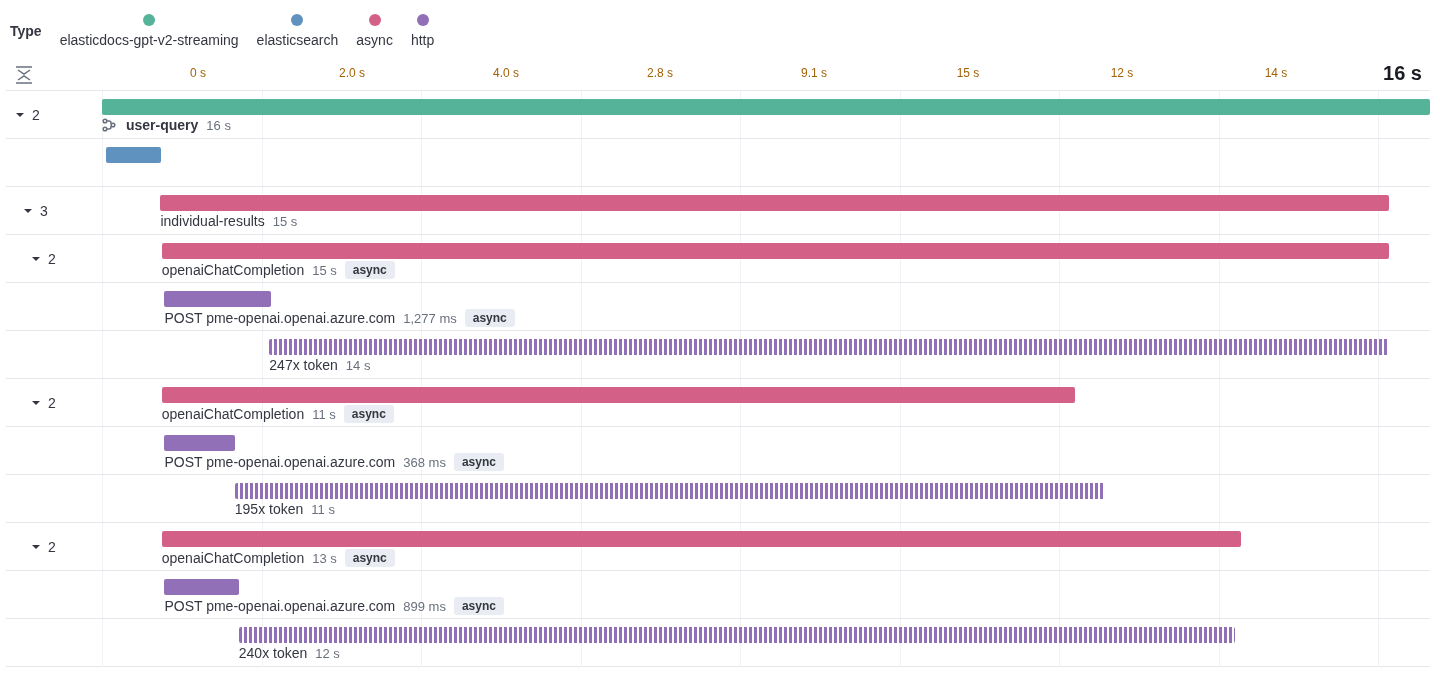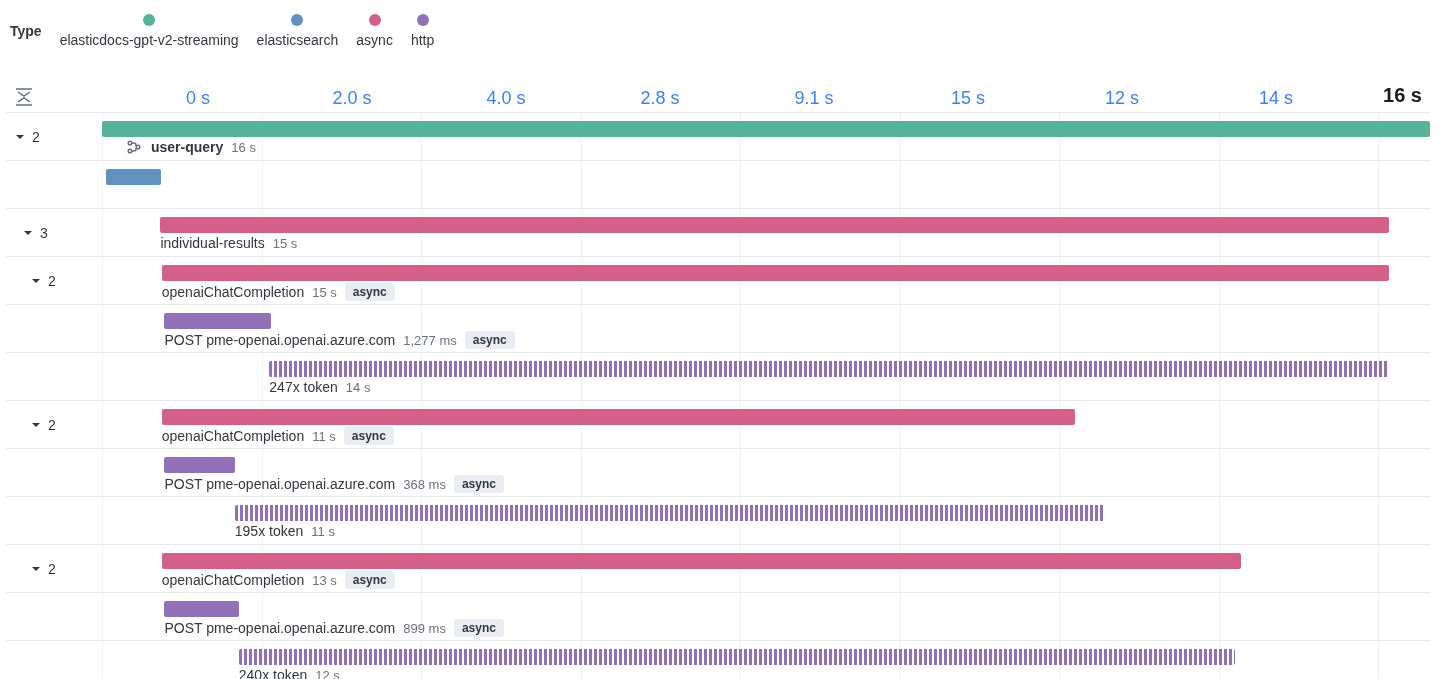--- a/index.html
+++ b/index.html
@@ -1,30 +1,30 @@
 <!DOCTYPE html>
 <html><head>
   <meta charset="utf-8">
   <style>
     * { margin:0; padding:0; box-sizing:border-box; font-family:-apple-system,BlinkMacSystemFont,"Segoe UI",Helvetica,Arial,sans-serif; }
     body { background:#fff; color:#1a1c21; font-size:14px; }
     .root { width:1440px; padding:14px 10px 0 6px; }
-    .legend-row { display:flex; align-items:center; gap:18px; margin-bottom:36px; padding-left:4px; }
+    .legend-row { display:flex; align-items:center; gap:18px; margin-bottom:14px; padding-left:4px; }
     .legend-row .label-type { font-weight:700; color:#343741; }
     .legend-item { display:flex; align-items:center; gap:6px; color:#343741;flex-direction:column; }
     .dot { width:12px; height:12px; border-radius:50%; display:inline-block; }
     .header-row { display:flex; align-items:center; height:28px; }
     .gutter { width:96px; min-width:96px; display:flex; align-items:center; justify-content:flex-start; padding-left:8px; position:relative; }
     .collapse-ctl { position:absolute; left:8px; }
     .collapse-ctl svg path{ stroke:#69707d; stroke-width:1.5; fill:none; }
     .collapse-ctl svg line{ stroke:#69707d; stroke-width:1.5; }
     .timeline { flex:1; position:relative; }
     .ruler { height:20px; position:relative; margin-left:96px; margin-bottom:4px; }
     .total-time { position:absolute; right:8px; top:-2px; font-size:20px; font-weight:700; color:#1a1c21; }
-    .tick { position:absolute; top:2px; font-size:18px; color:#3b82f6; transform:translateX(-50%); }
+    .tick { position:absolute; top:2px; font-size:12px; color:#a16207; transform:translateX(-50%); }
     .body { position:relative; }
     .grid { position:absolute; left:96px; right:52px; top:0; bottom:0; pointer-events:none; }
     .grid .gline { position:absolute; top:0; bottom:0; width:1px; background:#f1f2f4; }
     .row { display:flex; height:48px; border-top:1px solid #e4e7ec; position:relative; }
     .row .gutter { border-right:none; }
     .chev { display:flex; align-items:center; gap:6px; color:#343741; font-size:14px; cursor:pointer; }
     .chev svg path{ fill:#343741; }
     .chev .cnt { }
     .lane { flex:1; position:relative; padding-right:52px; }
     .bar { position:absolute; top:8px; height:16px; border-radius:2px; }
@@ -104,21 +104,21 @@
         <div class="gutter">
           <span class="chev" style="margin-left: 0px;">
             <svg width="12" height="12" viewBox="0 0 12 12">
               <path d="M2 4 L6 8 L10 4 Z"></path>
             </svg>
             <span class="cnt">2</span>
           </span>
         </div>
         <div class="lane">
           <div class="bar" style="left: 0%; width: 100%; background: rgb(84, 179, 153);"></div>
-          <div class="lbl" style="left: 0%; padding-left: 25px;">
+          <div class="lbl" style="left: 0%;">
             <span class="ico">
               <svg viewBox="0 0 14 14">
                 <circle cx="3" cy="3" r="1.8"></circle>
                 <circle cx="3" cy="11" r="1.8"></circle>
                 <circle cx="11" cy="7" r="1.8"></circle>
                 <path d="M4.5 3 H7 Q9 3 9 5 V6"></path>
                 <path d="M4.5 11 H7 Q9 11 9 9 V8"></path>
               </svg>
             </span>
             <span class="name bold">user-query</span>

